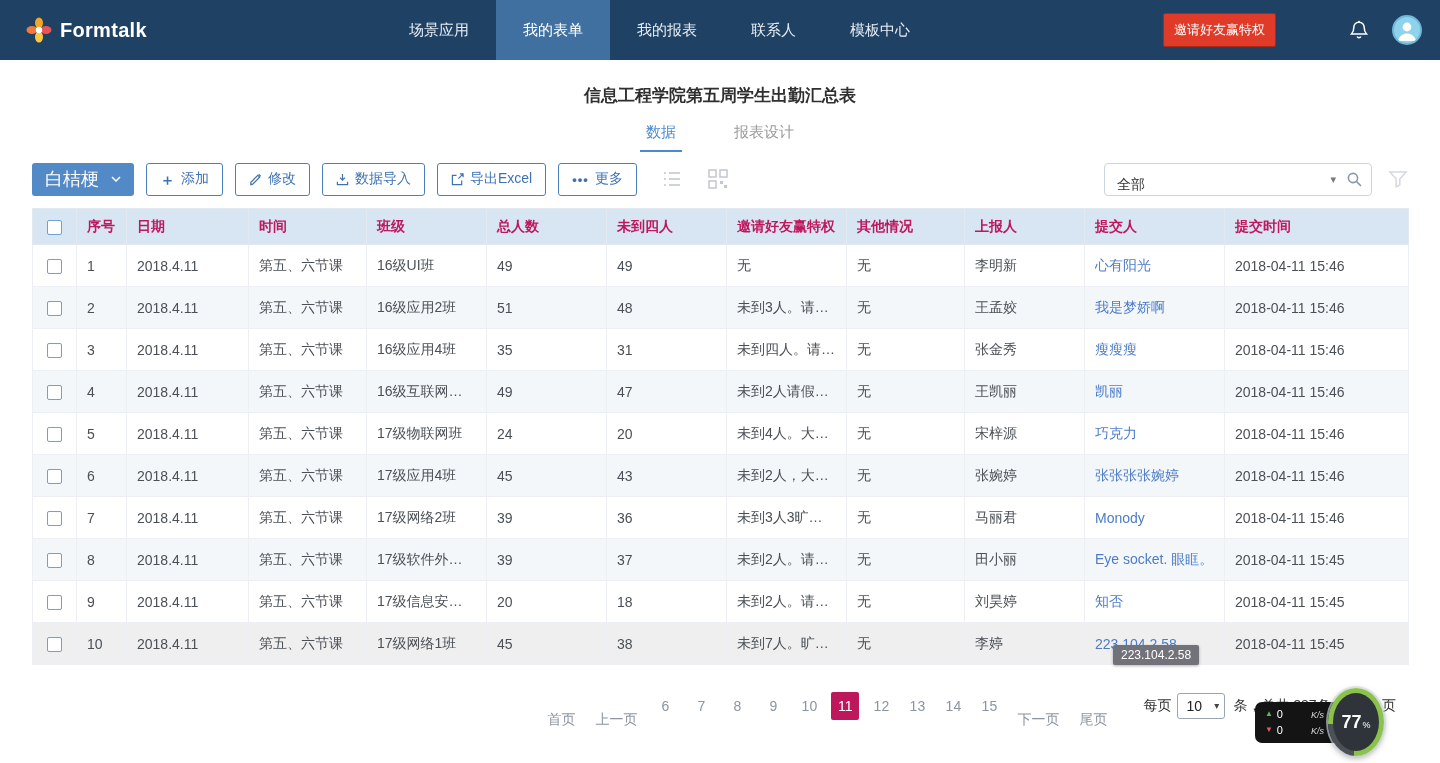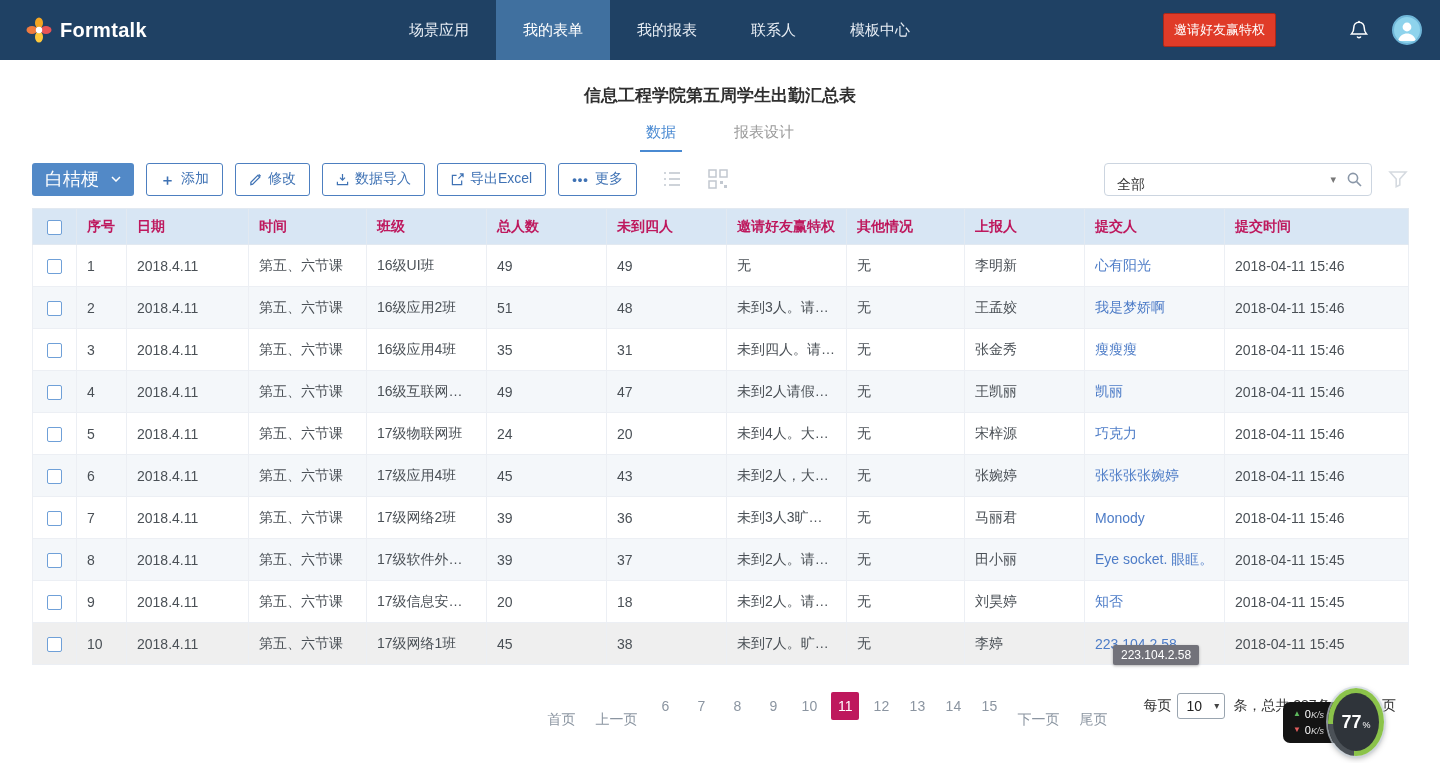--- a/index.html
+++ b/index.html
@@ -65,21 +65,21 @@
                 justify-content:space-between; padding:0 5px 0 8px; color:#222; margin:0 8px 0 6px; background:#fff; cursor:pointer; }
   .select-caret { font-size:10px; color:#444; }
   .total-text { color:#333; white-space:nowrap; }
   
   .monitor { position:absolute; right:56px; bottom:7px; display:flex; align-items:center; }
   .net-pill { background:#141414; border-radius:7px; padding:7px 34px 7px 10px; color:#fff;
               display:flex; flex-direction:column; gap:5px; margin-right:-30px; z-index:1; cursor:pointer; }
   .net-row { display:flex; align-items:center; gap:4px; font-size:11px; line-height:1; }
   .arrow-up { color:#5cb85c; font-size:8px; }
   .arrow-down { color:#e05c5c; font-size:8px; }
-  .net-val i { font-style:italic; font-size:9px; color:#ddd; }
+  .net-val i { font-style:italic; font-size:9px; color:#ddd;padding-left:28px; }
   .gauge { position:relative; width:56px; height:68px; border-radius:50%; z-index:2; cursor:pointer;
            box-shadow:0 0 0 2px rgba(205,215,225,.65), 0 2px 6px rgba(0,0,0,.35); }
   .gauge-ring { position:absolute; inset:0; border-radius:50%; }
   .gauge-inner { position:absolute; inset:5px; background:#2f343a; border-radius:50%;
                  display:flex; align-items:center; justify-content:center; color:#fff; font-weight:bold; font-size:18px; }
   .gauge-inner small { font-size:9px; font-weight:normal; margin:6px 0 0 1px; }
 </style>
 </head>
 <body>
 

